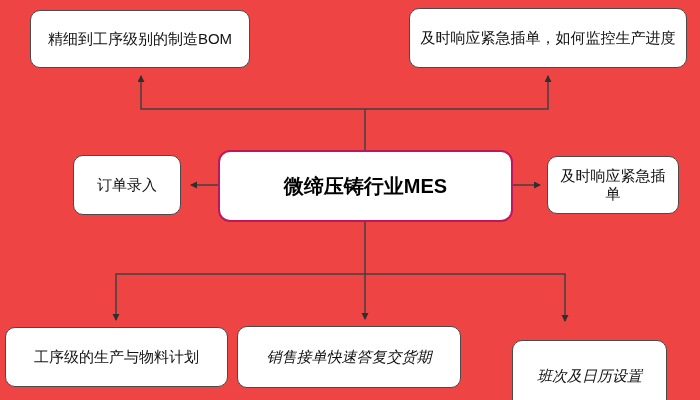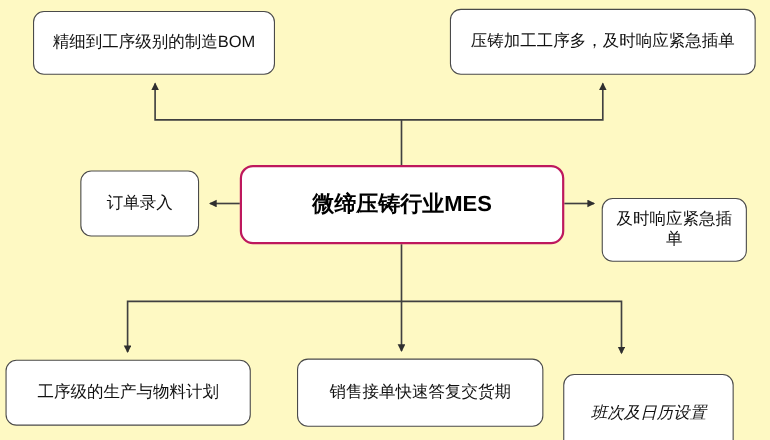--- a/index.html
+++ b/index.html
@@ -4,21 +4,21 @@
 <style>
   html, body {
     margin: 0;
     padding: 0;
     background: #ffffff;
   }
   .canvas {
     position: relative;
     width: 700px;
     height: 400px;
-    background: #fef9c3;
+    background: #ef4444;
     font-family: "Liberation Sans", "DejaVu Sans", sans-serif;
     overflow: hidden;
   }
   .connectors {
     position: absolute;
     left: 0;
     top: 0;
     width: 700px;
     height: 400px;
   }
@@ -36,23 +36,23 @@
     color: #111111;
     padding: 2px 6px;
     line-height: 1.2;
   }
   .node-top-left      { left: 30px;  top: 10px;  width: 220px; height: 58px; }
   .node-top-right     { left: 409px; top: 8px;   width: 278px; height: 60px; }
   .node-center        { left: 218px; top: 150px; width: 295px; height: 72px;
                         border: 2px solid #be185d; border-radius: 12px;
                         font-weight: bold; font-size: 20px; color: #000000; }
   .node-left          { left: 73px;  top: 155px; width: 108px; height: 60px; }
-  .node-right         { left: 547px; top: 156px; width: 132px; height: 58px; margin-top: 24px; }
+  .node-right         { left: 547px; top: 156px; width: 132px; height: 58px; }
   .node-bottom-left   { left: 5px;   top: 327px; width: 223px; height: 60px; }
-  .node-bottom-center { left: 270px; top: 326px; width: 224px; height: 62px; }
+  .node-bottom-center { left: 237px; top: 326px; width: 224px; height: 62px; font-style: italic; }
   .node-bottom-right  { left: 512px; top: 340px; width: 155px; height: 72px; font-style: italic; }
 </style>
 </head>
 <body>
 
 <div class="canvas">
 
   <svg class="connectors" viewBox="0 0 700 400" xmlns="http://www.w3.org/2000/svg">
     <defs>
       <marker id="arrow" markerUnits="userSpaceOnUse" markerWidth="9" markerHeight="9" refX="6" refY="3.5" orient="auto">
@@ -73,21 +73,21 @@
     <path d="M365,274 L365,319" fill="none" stroke="#404040" stroke-width="1.5" marker-end="url(#arrow)"></path>
 
     <path d="M365,274 L565,274 L565,321" fill="none" stroke="#404040" stroke-width="1.5" marker-end="url(#arrow)"></path>
   </svg>
 
   <div class="node node-top-left">
     <span>精细到工序级别的制造BOM</span>
   </div>
 
   <div class="node node-top-right">
-    <span>压铸加工工序多，及时响应紧急插单</span>
+    <span>及时响应紧急插单，如何监控生产进度</span>
   </div>
 
   <div class="node node-left">
     <span>订单录入</span>
   </div>
 
   <div class="node node-center">
     <span>微缔压铸行业MES</span>
   </div>
 

